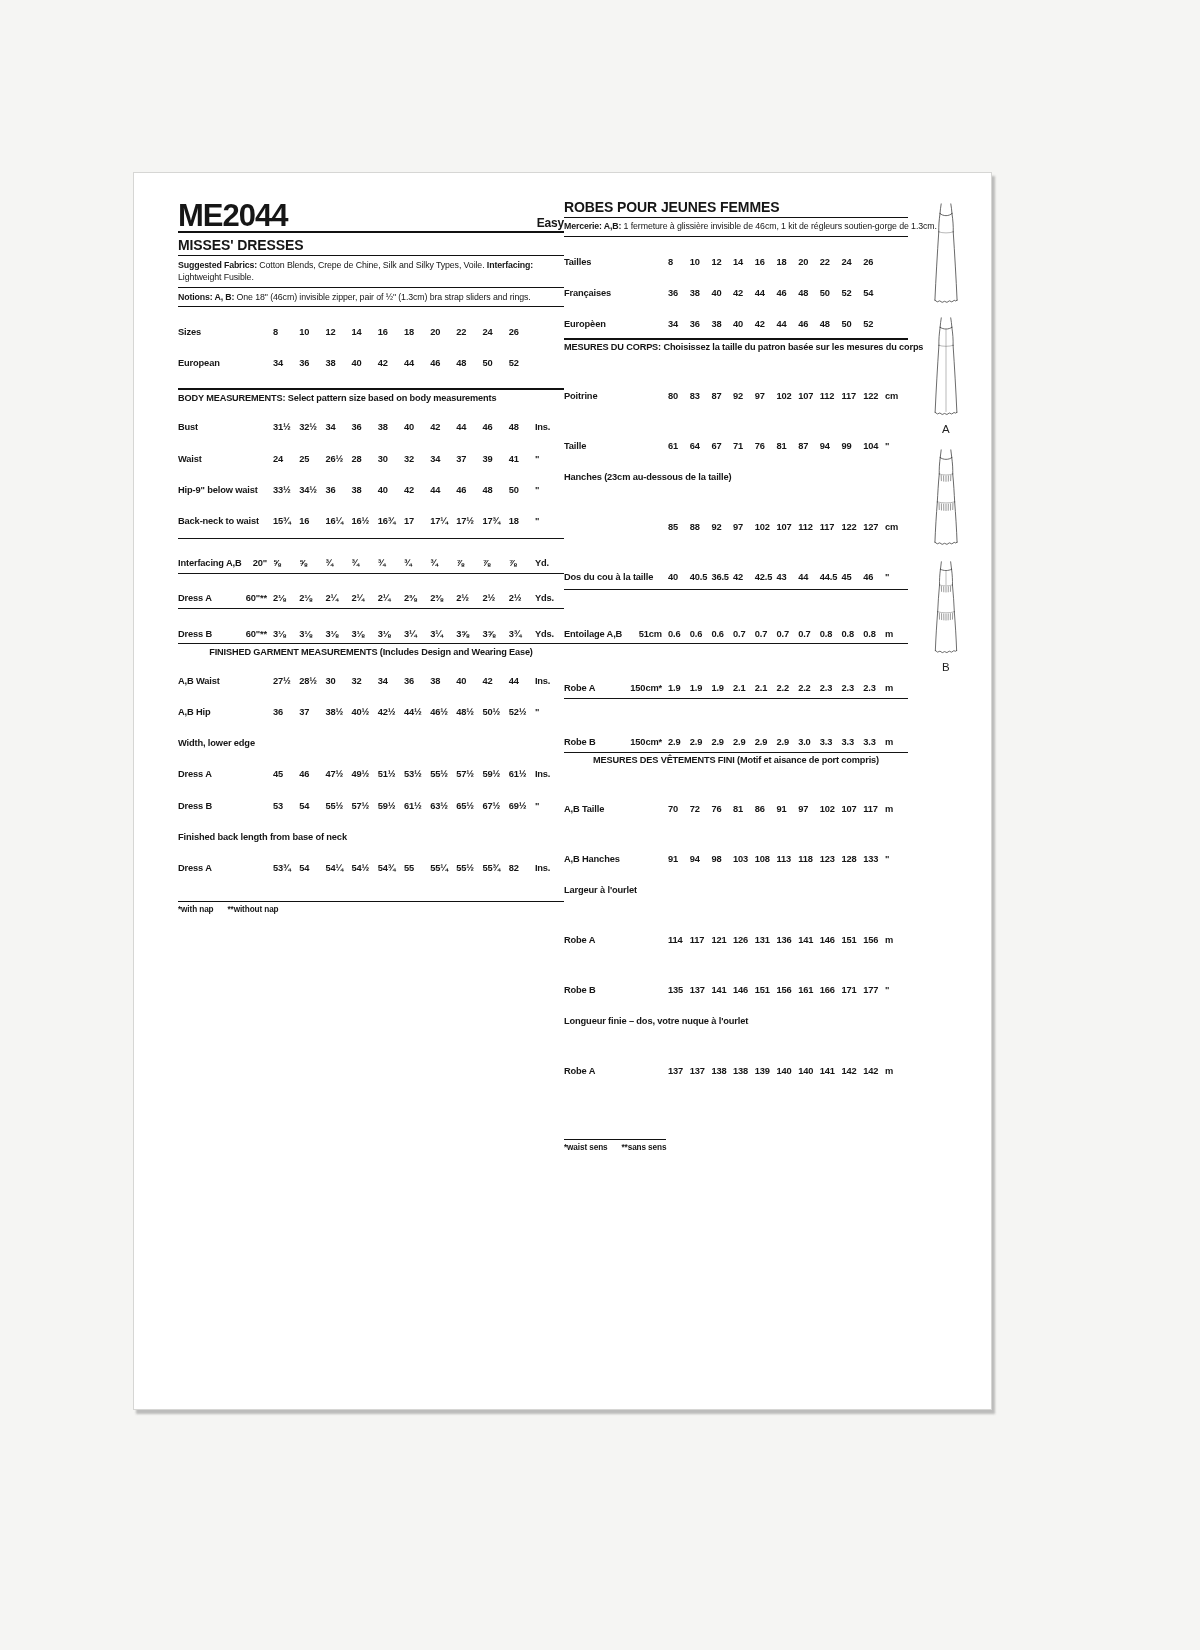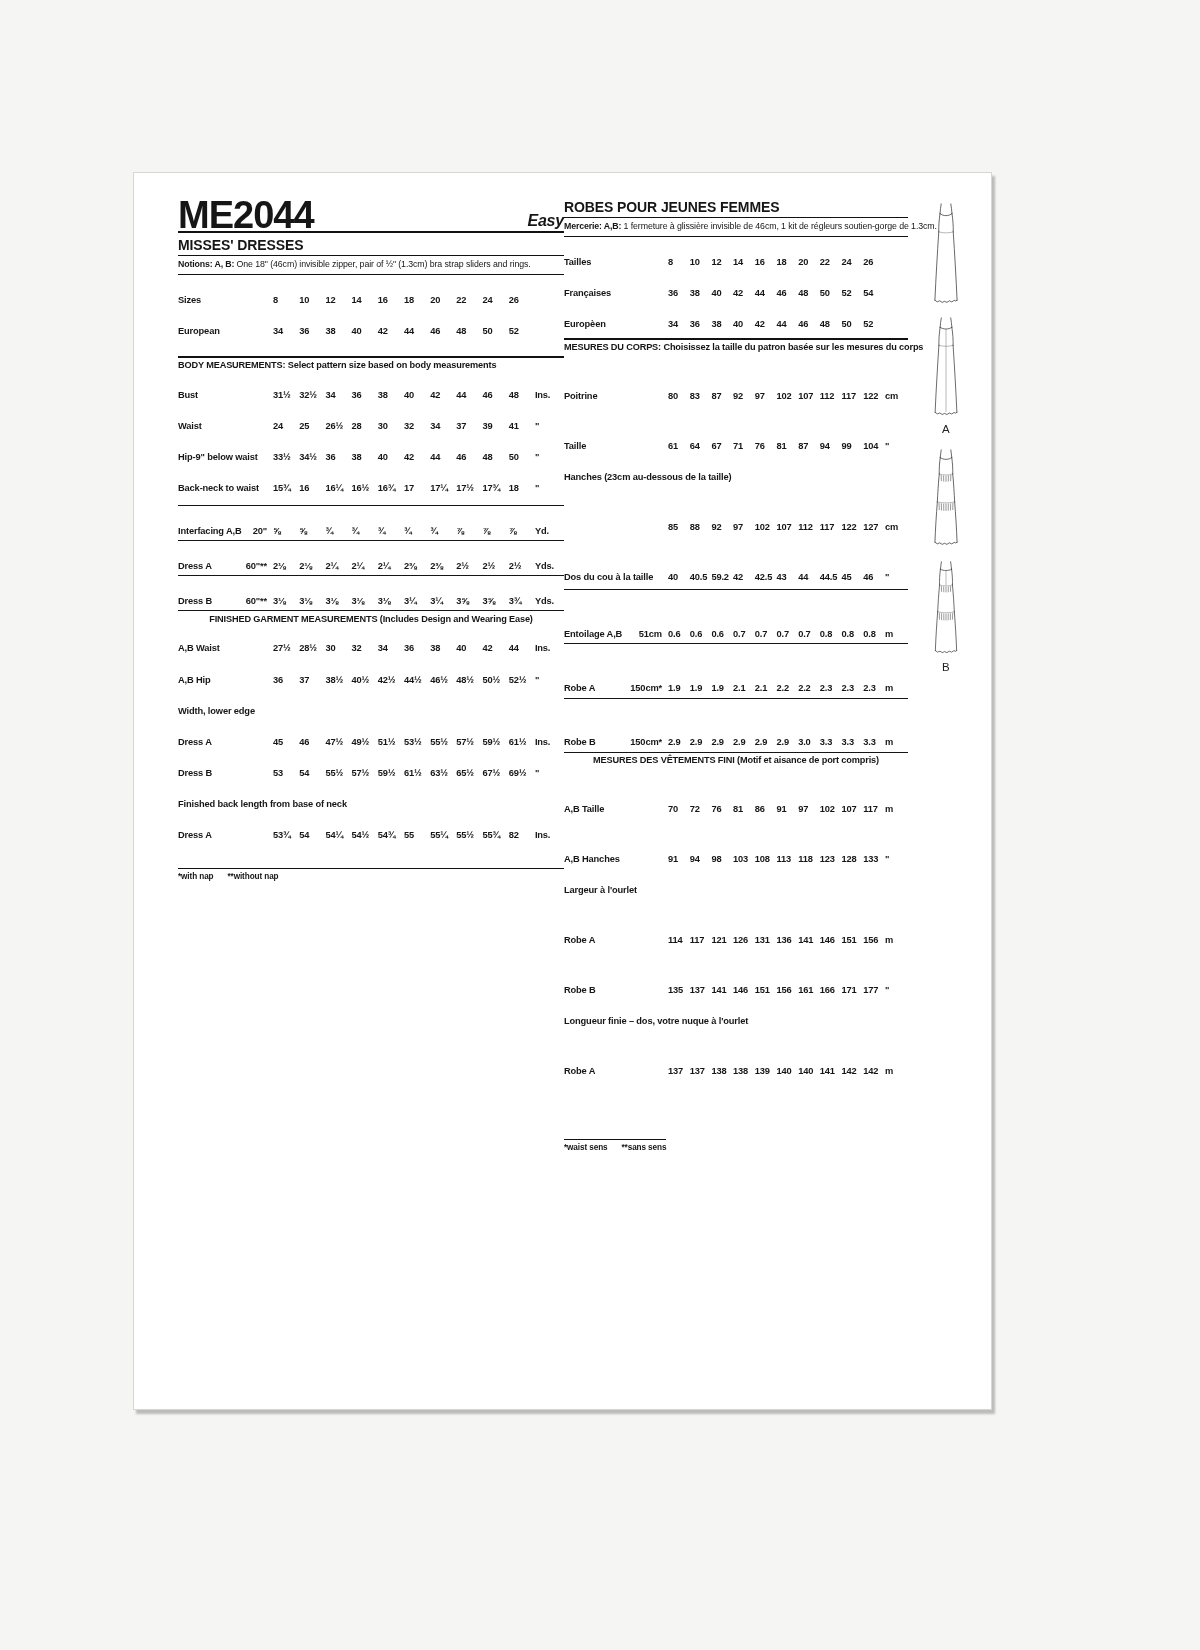--- a/index.html
+++ b/index.html
@@ -7,22 +7,22 @@
   .page{position:absolute;left:133px;top:172px;width:857px;height:1236px;background:#ffffff;
     border:1px solid #d6d6d4;box-shadow:3px 4px 2px rgba(120,120,120,.45);}
   .col{position:absolute;}
   .col-en{left:44px;top:22px;width:386px;}
   .col-fr{left:430px;top:22px;width:344px;}
   .col-art{left:781px;top:26px;width:62px;text-align:center;}
 
   .hdr{display:flex;justify-content:space-between;align-items:flex-end;height:35px;
     border-bottom:2.2px solid #111;padding-bottom:1px;}
   .hdr.fr-hdr{justify-content:flex-end;}
-  .pnum{font-size:38px;font-weight:bold;letter-spacing:-1px;line-height:29px;}
-  .diff{font-size:16px;font-weight:bold;letter-spacing:-.2px;font-style:italic;}
+  .pnum{font-size:31px;font-weight:bold;letter-spacing:-1px;line-height:29px;}
+  .diff{font-size:12px;font-weight:bold;letter-spacing:-.2px;}
 
   .sect-title{font-size:14px;font-weight:bold;letter-spacing:-.1px;
     padding:3.5px 0 2px;border-bottom:1.6px solid #111;}
 
   .para{font-size:8.8px;line-height:12.6px;letter-spacing:-.1px;
     padding:3px 0 3.5px;border-bottom:1.2px solid #111;overflow:visible;}
   .para .l1{display:block;white-space:nowrap;}
   .para b{letter-spacing:-.15px;}
   .para.oneline{white-space:nowrap;padding:2.5px 0 3px;}
 
@@ -69,20 +69,24 @@
 <body>
 
 <div class="page">
 
   <div class="col col-en">
     <div class="hdr">
       <div class="pnum">ME2044</div>
       <div class="diff">Easy</div>
     </div>
     <div class="sect-title">MISSES' DRESSES</div>
+    <div class="para">
+      <span class="l1"><b>Suggested Fabrics:</b><span> Cotton Blends, Crepe de Chine, Silk and Silky Types, Voile. </span><b>Interfacing:</b></span>
+      <span>Lightweight Fusible.</span>
+    </div>
     <div class="para oneline">
       <b>Notions: A, B:</b><span> One 18" (46cm) invisible zipper, pair of ½" (1.3cm) bra strap sliders and rings.</span>
     </div>
     <div class="tbl tbl-en sizes-tbl">
         <div class="trow">
           <span class="tl">Sizes</span>
           <span class="tv">8</span>
           <span class="tv">10</span>
           <span class="tv">12</span>
           <span class="tv">14</span>
@@ -387,21 +391,21 @@
             <span class="tv">112</span>
             <span class="tv">117</span>
             <span class="tv">122</span>
             <span class="tv">127</span>
             <span class="tu">cm</span>
           </div>
           <div class="trow">
             <span class="tl">Dos du cou à la taille</span>
             <span class="tv">40</span>
             <span class="tv">40.5</span>
-            <span class="tv">59.2</span>
+            <span class="tv">36.5</span>
             <span class="tv">42</span>
             <span class="tv">42.5</span>
             <span class="tv">43</span>
             <span class="tv">44</span>
             <span class="tv">44.5</span>
             <span class="tv">45</span>
             <span class="tv">46</span>
             <span class="tu">"</span>
           </div>
         </div>

